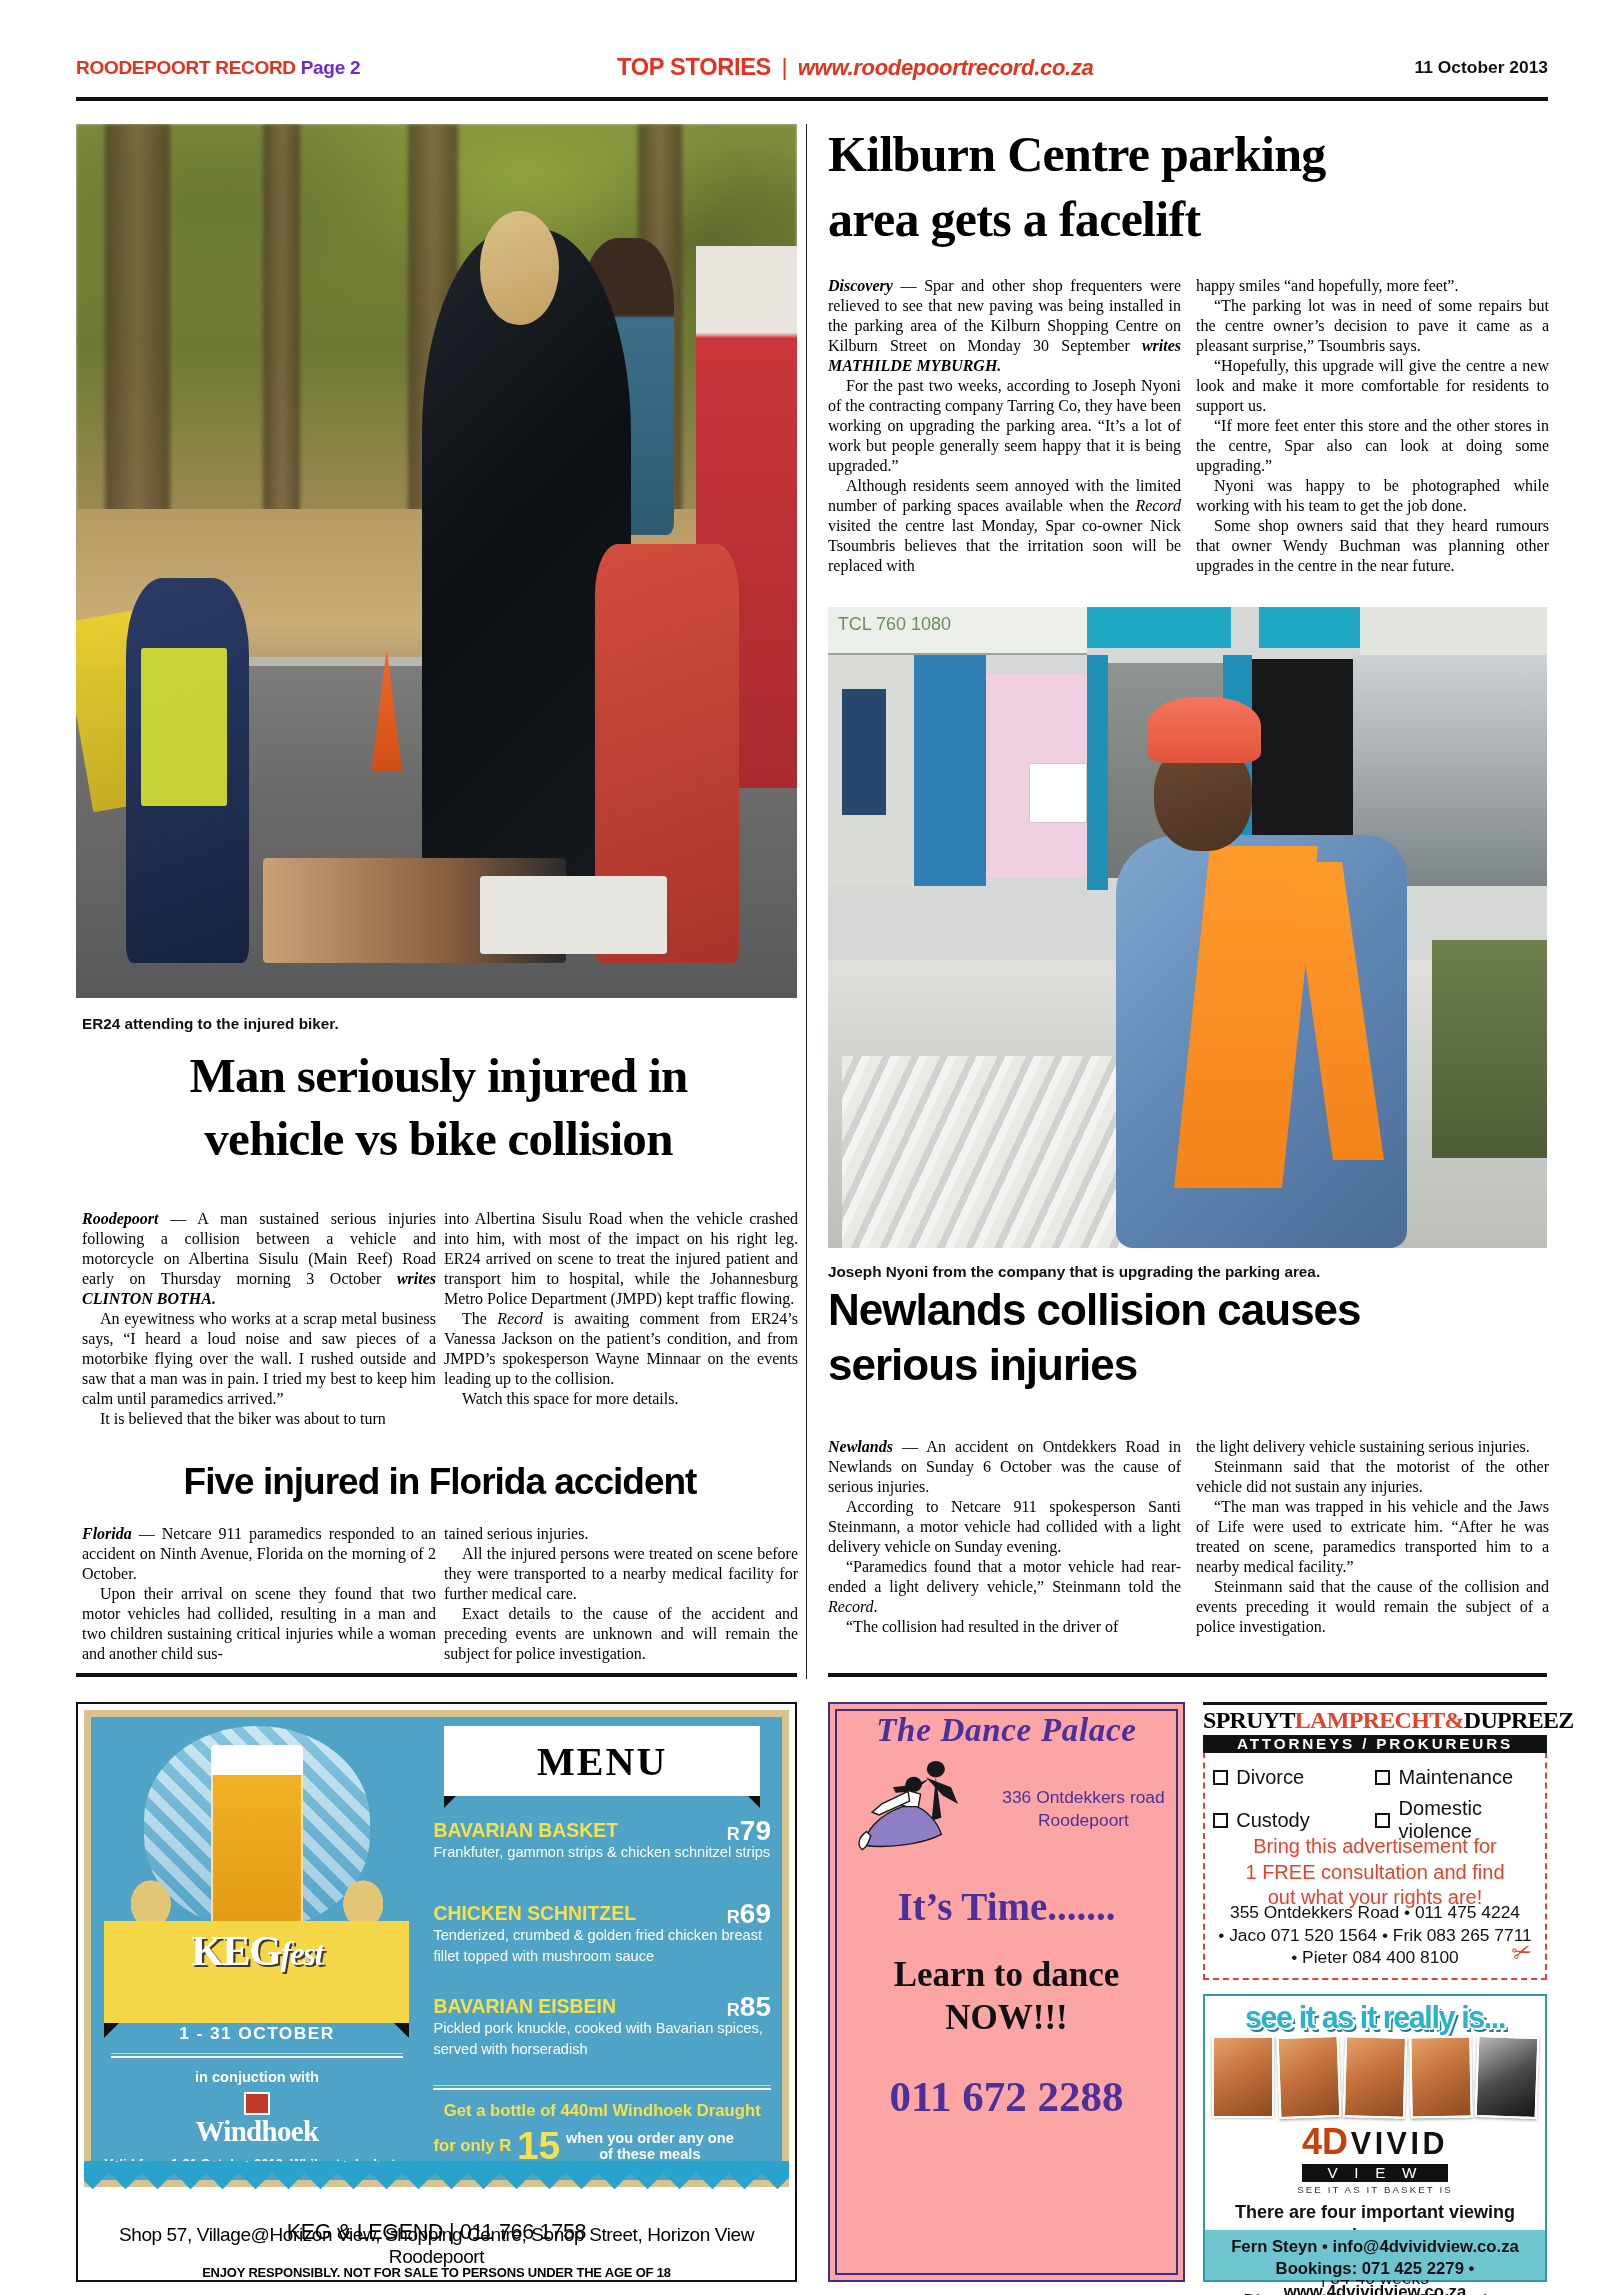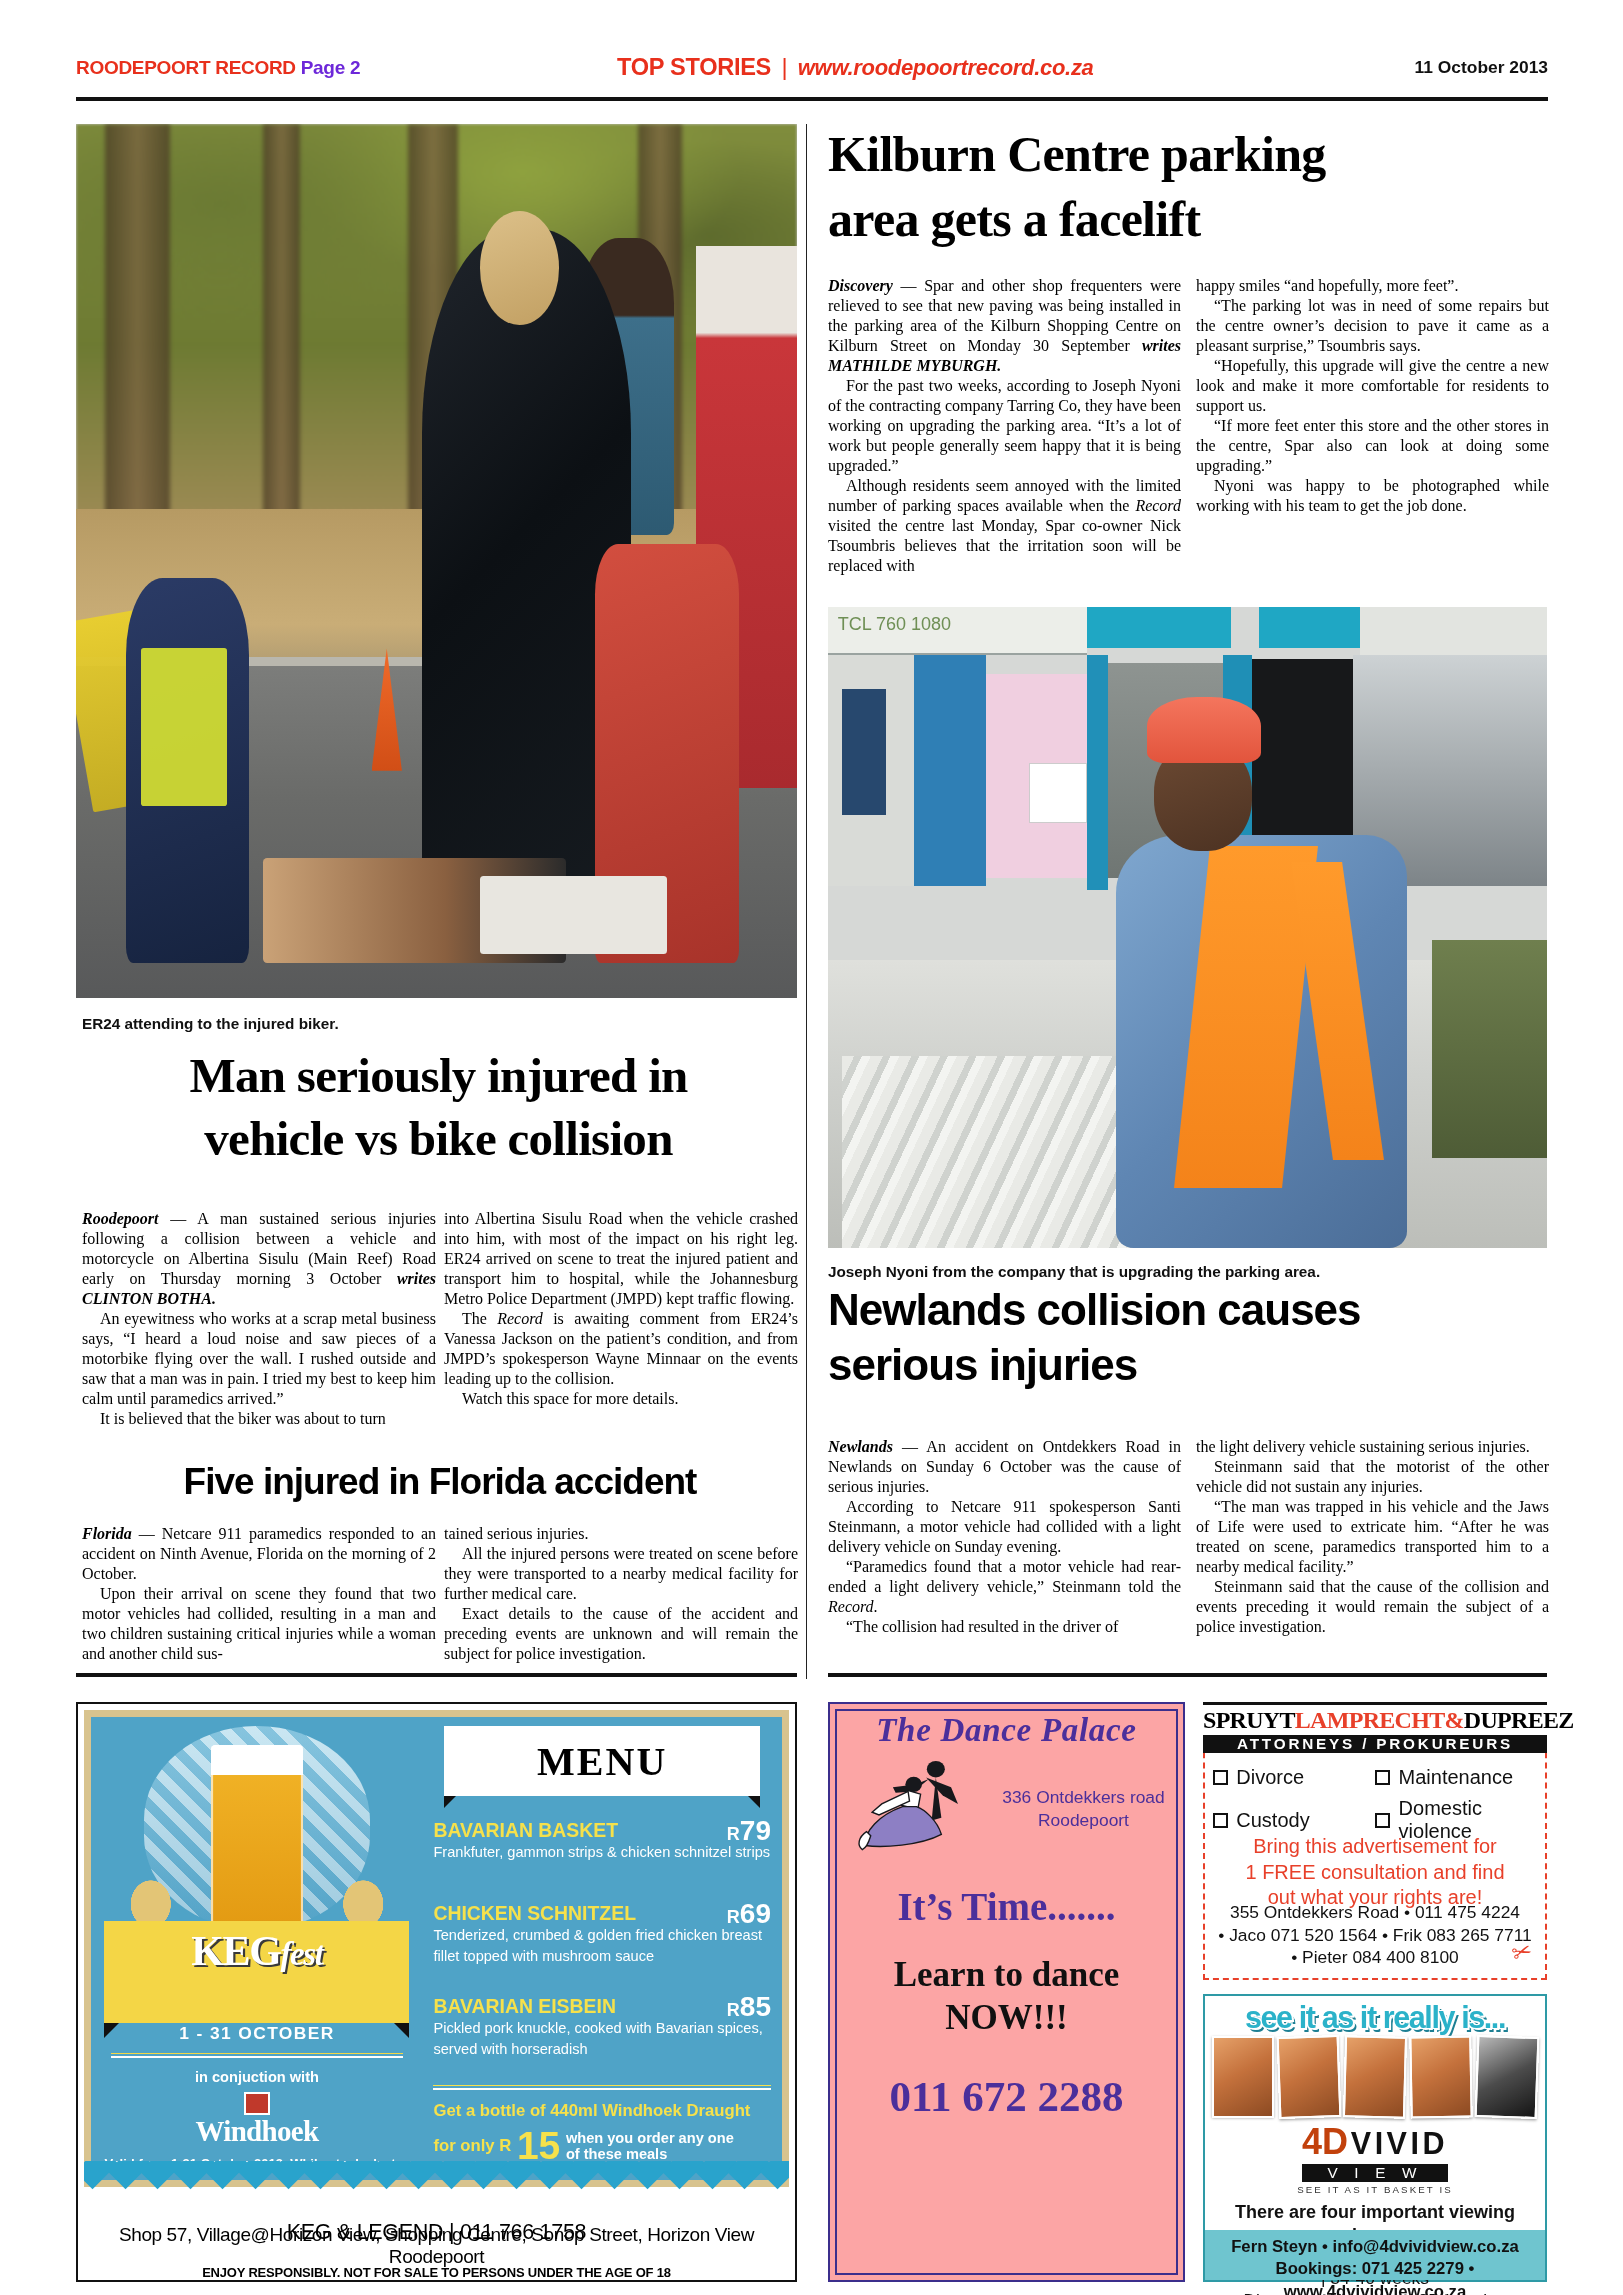--- a/index.html
+++ b/index.html
@@ -336,20 +336,21 @@
   </p>
   <p>For the past two weeks, according to Joseph Nyoni of the contracting company Tarring Co, they have been working on upgrading the parking area. “It’s a lot of work but people generally seem happy that it is being upgraded.”</p>
   <p>Although residents seem annoyed with the limited number of parking spaces available when the <i>Record</i> visited the centre last Monday, Spar co-owner Nick Tsoumbris believes that the irritation soon will be replaced with</p>
 </div>
 <div class="body-col" style="left:1196px; top:276px; width:353px;">
   <p class="first">happy smiles “and hopefully, more feet”.</p>
   <p>“The parking lot was in need of some repairs but the centre owner’s decision to pave it came as a pleasant surprise,” Tsoumbris says.</p>
   <p>“Hopefully, this upgrade will give the centre a new look and make it more comfortable for residents to support us.</p>
   <p>“If more feet enter this store and the other stores in the centre, Spar also can look at doing some upgrading.”</p>
   <p>Nyoni was happy to be photographed while working with his team to get the job done.</p>
+  <p>Some shop owners said that they heard rumours that owner Wendy Buchman was planning other upgrades in the centre in the near future.</p>
 </div>
 
 <div class="photo" style="left:828px; top:607px; width:719px; height:641px;">
   <div class="frame">
     <div class="ph2-shops">
       <div class="band" style="left:0;top:0;width:36%;height:13%;background:#eceee9;border-bottom:2.1px solid #9aa3a0;"></div>
       <div class="band" style="left:0;top:2%;width:36%;height:6%;font-family:'Liberation Sans',sans-serif;font-size:18px;color:#6f8f55;padding-left:9.7px;">TCL 760 1080</div>
       <div class="band" style="left:36%;top:0;width:20%;height:11%;background:#1fa7c4;"></div>
       <div class="band" style="left:60%;top:0;width:14%;height:11%;background:#1fa7c4;"></div>
       <div class="band" style="left:74%;top:0;width:26%;height:13%;background:#e2e4e0;"></div>
@@ -441,21 +442,21 @@
 
         <div class="mi" style="top:60%;">
           <div class="t">BAVARIAN EISBEIN</div>
           <div class="d">Pickled pork knuckle, cooked with Bavarian spices, served with horseradish</div>
           <div class="p">
             <span>R</span><b>85</b>
           </div>
         </div>
 
         <div class="keg-deal-lines" style="top:79.5%;"></div>
-        <div class="keg-deal" style="top:83%;">
+        <div class="keg-deal" style="top:83%;text-align:center;">
           <div>Get a bottle of 440ml Windhoek Draught</div>
           <div style="display:flex; align-items:center; gap:5.6px; margin-top:2.8px;">
             <span>for only R</span>
             <span class="big">15</span>
             <span style="display:flex;flex-direction:column;">
               <span class="wht">when you order any one</span>
               <span class="wht">of these meals</span>
             </span>
           </div>
         </div>

